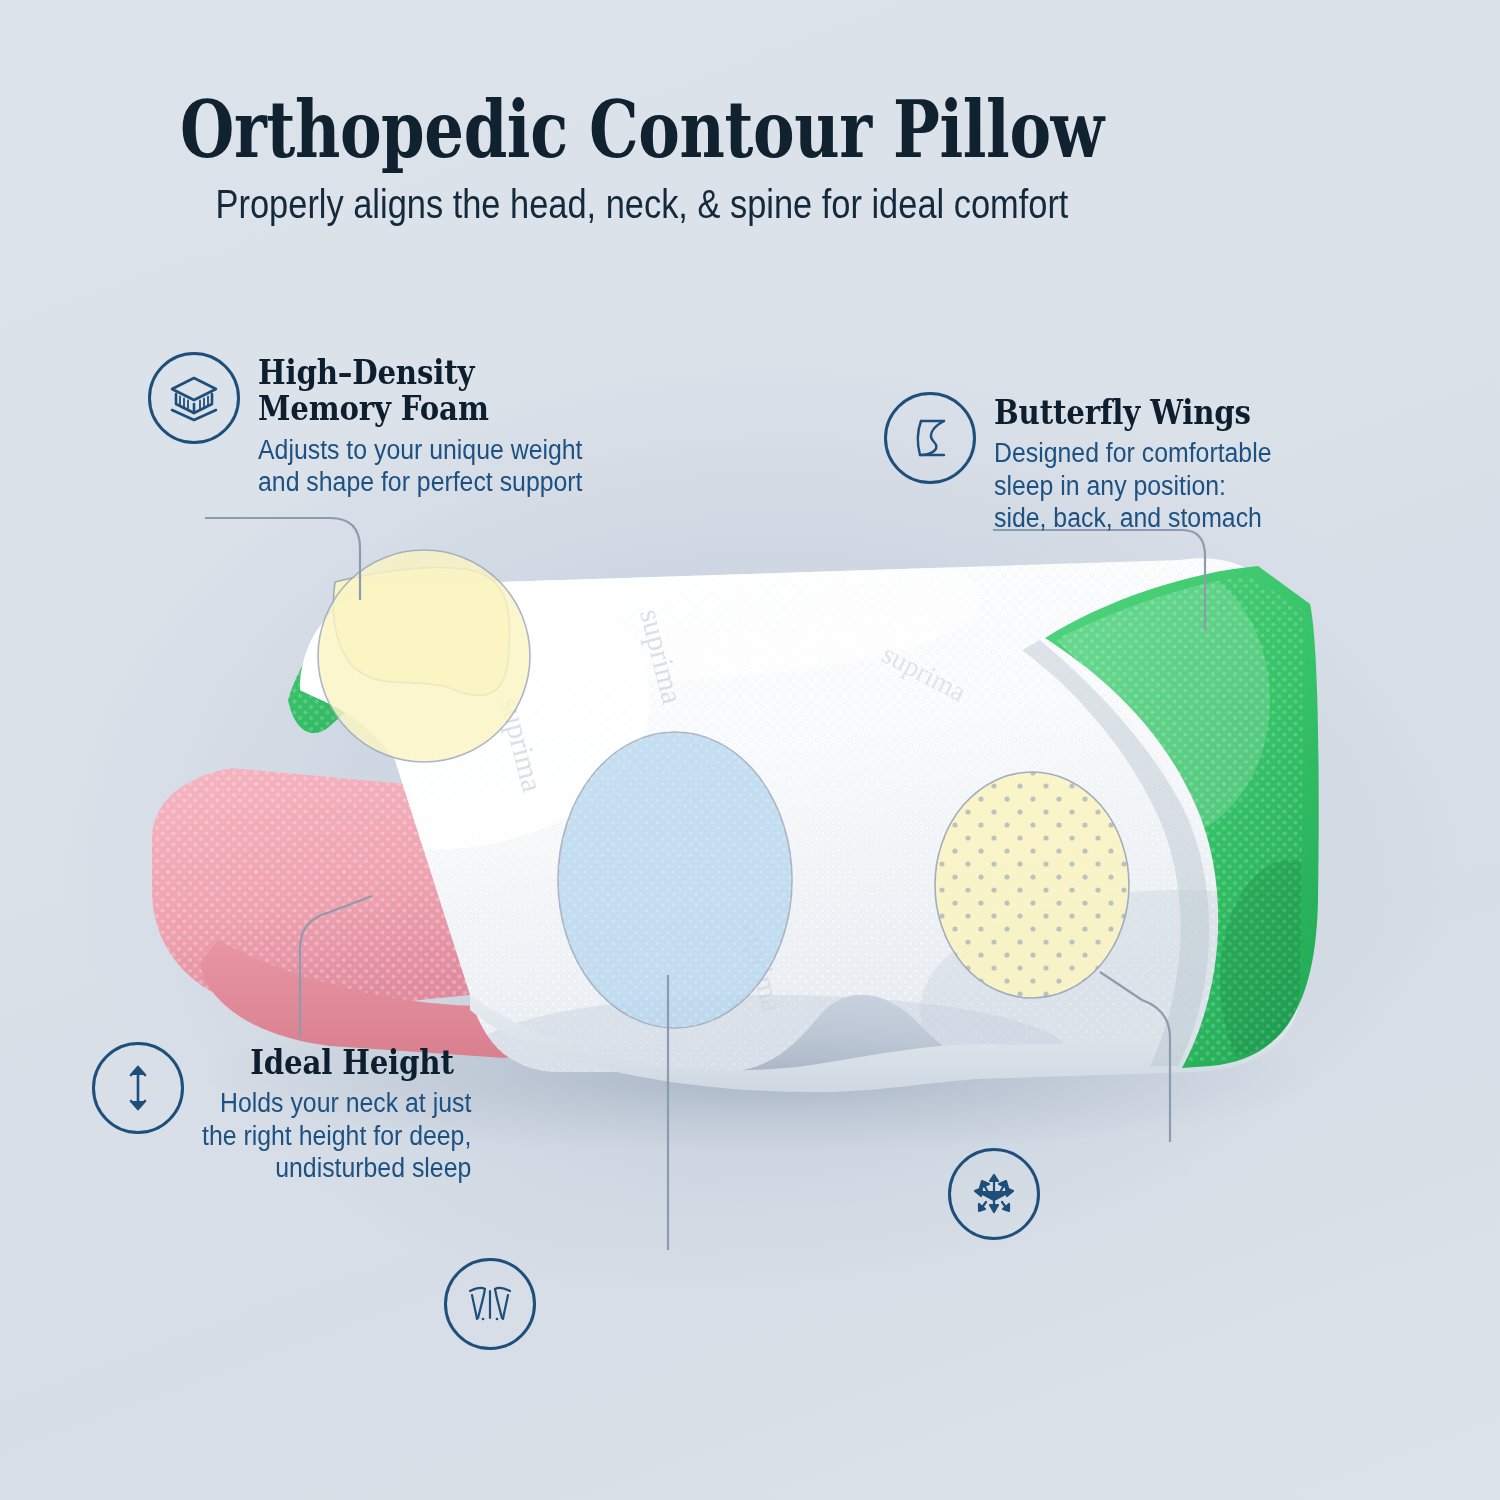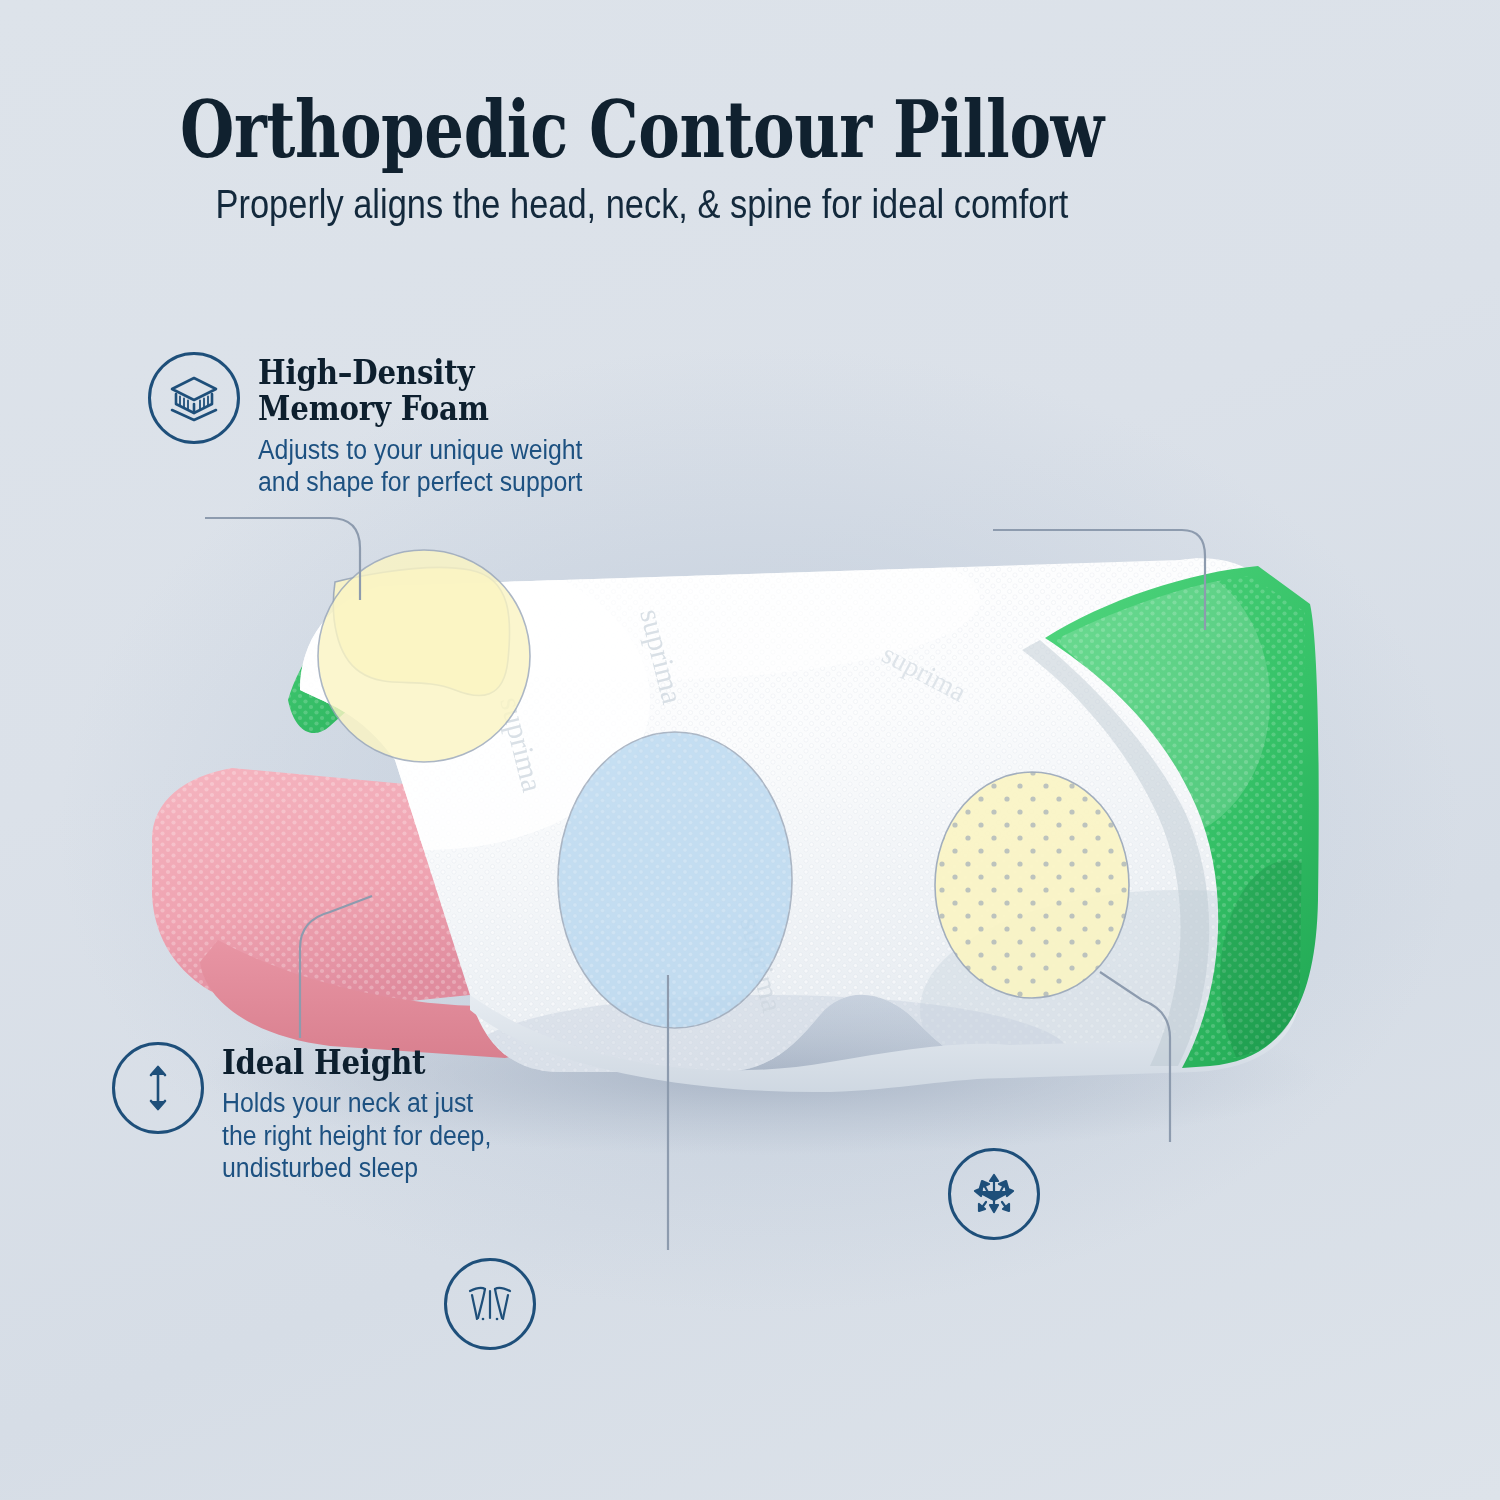--- a/index.html
+++ b/index.html
@@ -55,21 +55,21 @@
     white-space:pre-line;letter-spacing:-0.2px;
   }
   .c-body{
     margin-top:7px;color:#1d5181;font-size:27px;line-height:1.20;
     transform:scaleX(0.92);transform-origin:left top;
     white-space:pre-line;font-weight:400;
   }
 
   #co-foam   {left:148px; top:352px;}
   #co-wings  {left:884px; top:392px;}
-  #co-height {left:112px;  top:1042px;}
+  #co-height {left:92px;  top:1042px;text-align:right;}
   #co-nook   {left:444px; top:1258px;}
   #co-cool   {left:948px; top:1148px;}
 
   
   .layer{position:absolute;left:0;top:0;width:1500px;height:1500px;}
   .pillow-layer{z-index:2;}
   .lead-layer{z-index:3;}
   .callout-layer{z-index:4;}
   .lead{fill:none;stroke:#8d9bae;stroke-width:2.2;}
 </style>
@@ -242,20 +242,36 @@
         </svg>
       </div>
       <div class="c-text">
         <div class="c-title">High–Density
 Memory Foam</div>
         <div class="c-body">Adjusts to your unique weight
 and shape for perfect support</div>
       </div>
     </div>
 
+    <div class="callout" id="co-wings">
+      <div class="badge">
+        <svg width="52" height="52" viewBox="0 0 52 52" fill="none" stroke="#1e4f7a" stroke-width="2.4" stroke-linejoin="round" stroke-linecap="round">
+          <path d="M17 9 L40 9"></path>
+          <path d="M40 9 C27 16 24 24 30 30 C36 36 30 42 18 43"></path>
+          <path d="M17 9 C13 20 13 32 16 43"></path>
+          <path d="M16 43 L40 43"></path>
+        </svg>
+      </div>
+      <div class="c-text">
+        <div class="c-title">Butterfly Wings</div>
+        <div class="c-body">Designed for comfortable
+sleep in any position:
+side, back, and stomach</div>
+      </div>
+    </div>
 
     <div class="callout" id="co-height">
       <div class="badge">
         <svg width="44" height="52" viewBox="0 0 44 52" fill="none" stroke="#1e4f7a" stroke-width="2.6" stroke-linecap="round" stroke-linejoin="round">
           <path d="M22 6 L22 46"></path>
           <path d="M15 13 L22 5 L29 13" fill="#1e4f7a"></path>
           <path d="M15 39 L22 47 L29 39" fill="#1e4f7a"></path>
         </svg>
       </div>
       <div class="c-text">

